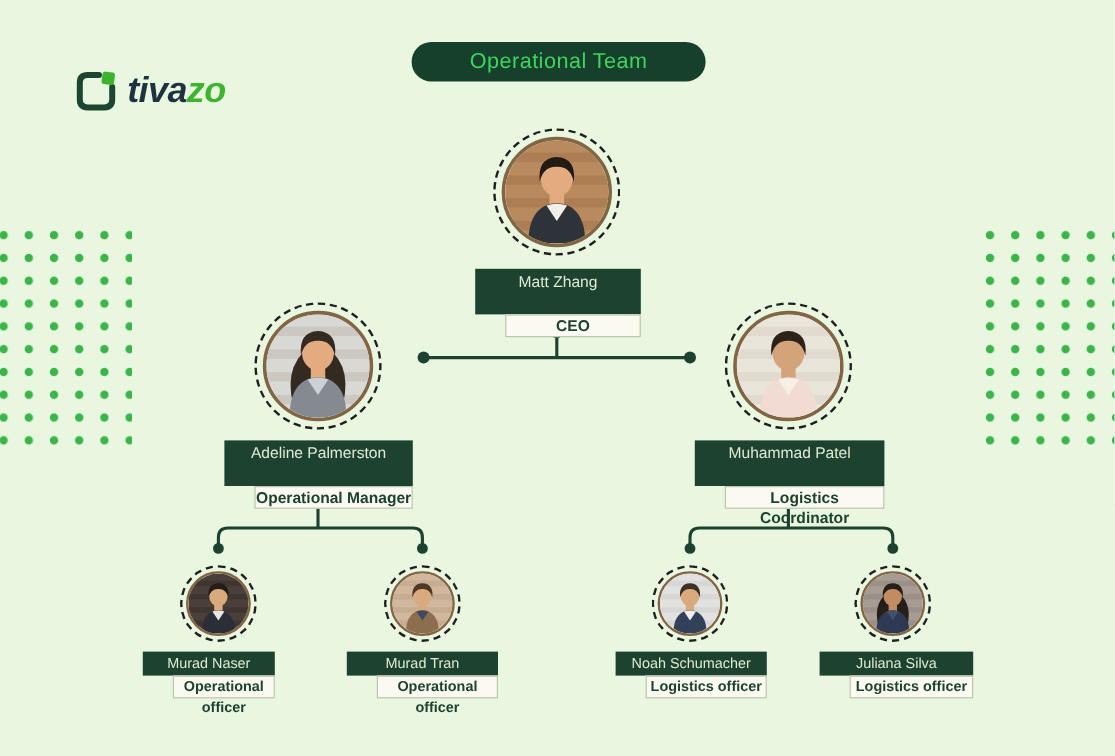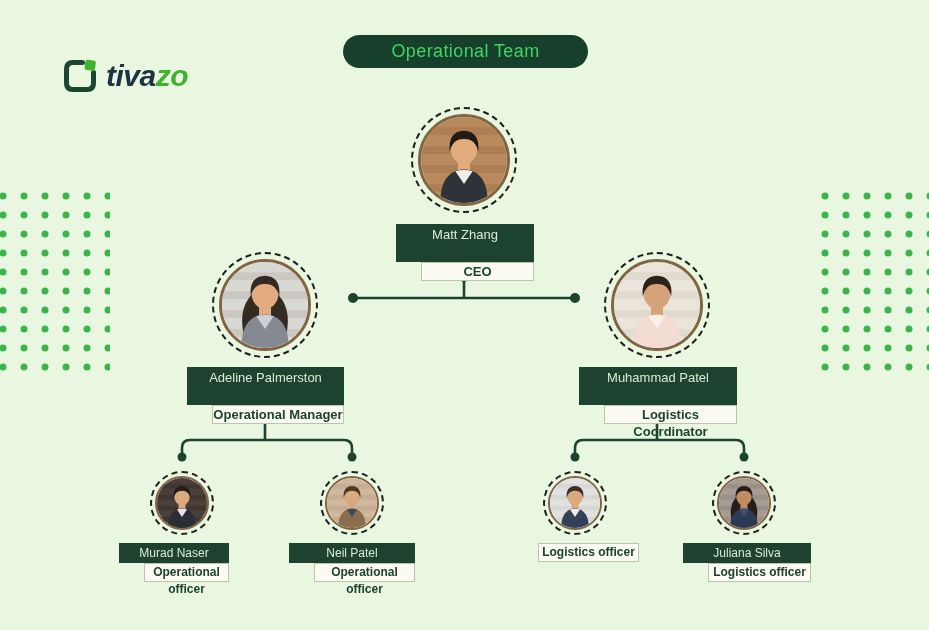--- a/index.html
+++ b/index.html
@@ -223,21 +223,21 @@
     <path class="av-hair-long" d="M26 88 Q15 44 50 27 Q85 44 74 88 Z"></path>
     <rect class="av-skin" x="43" y="46" width="14" height="18"></rect>
     <path class="av-suit" d="M50 61 C35 61 25 72 23 90 L22 100 H78 L77 90 C75 72 65 61 50 61 Z"></path>
     <path class="av-shirt" d="M40 63 Q50 60 60 63 L50 78 Z"></path>
     <ellipse class="av-skin" cx="50" cy="37" rx="15.5" ry="17.5"></ellipse>
     <path class="av-hair" d="M33.5 40 Q31 17 50 16 Q69 17 66.5 40 Q63 25 50 25.5 Q37 25 33.5 40 Z"></path>
   </svg>
 </div>
   </div>
   <div class="label sm" style="left:289px;top:543px;width:126px">
-    <div class="name">Neil Patel</div>
+    <div class="name">Murad Tran</div>
     <div class="role">Operational officer</div>
   </div>
 
   <div class="photo sm" style="left:543px;top:471px">
     <div class="ring" style="--bg1: #e1e1df; --bg2: #cdcdc9; --hair: #3b2f25; --skin: #d9aa7d; --suit: #33405a; --shirt: #efeeeb;">
   <svg class="avatar" viewBox="0 0 100 100" preserveAspectRatio="xMidYMid slice">
     <rect class="av-bg1" x="0" y="0" width="100" height="100"></rect>
     <rect class="av-bg2" x="0" y="12" width="100" height="9"></rect>
     <rect class="av-bg2" x="0" y="34" width="100" height="9"></rect>
     <rect class="av-bg2" x="0" y="56" width="100" height="9"></rect>
@@ -245,20 +245,21 @@
     <path class="av-hair-long" d="M26 88 Q15 44 50 27 Q85 44 74 88 Z"></path>
     <rect class="av-skin" x="43" y="46" width="14" height="18"></rect>
     <path class="av-suit" d="M50 61 C35 61 25 72 23 90 L22 100 H78 L77 90 C75 72 65 61 50 61 Z"></path>
     <path class="av-shirt" d="M40 63 Q50 60 60 63 L50 78 Z"></path>
     <ellipse class="av-skin" cx="50" cy="37" rx="15.5" ry="17.5"></ellipse>
     <path class="av-hair" d="M33.5 40 Q31 17 50 16 Q69 17 66.5 40 Q63 25 50 25.5 Q37 25 33.5 40 Z"></path>
   </svg>
 </div>
   </div>
   <div class="label sm" style="left:513px;top:543px;width:126px">
+    <div class="name">Noah Schumacher</div>
     <div class="role">Logistics officer</div>
   </div>
 
   <div class="photo sm long" style="left:712px;top:471px">
     <div class="ring" style="--bg1: #a79c94; --bg2: #8e837b; --hair: #261e18; --skin: #c28c62; --suit: #2e3a53; --shirt: #41506b;">
   <svg class="avatar" viewBox="0 0 100 100" preserveAspectRatio="xMidYMid slice">
     <rect class="av-bg1" x="0" y="0" width="100" height="100"></rect>
     <rect class="av-bg2" x="0" y="12" width="100" height="9"></rect>
     <rect class="av-bg2" x="0" y="34" width="100" height="9"></rect>
     <rect class="av-bg2" x="0" y="56" width="100" height="9"></rect>

